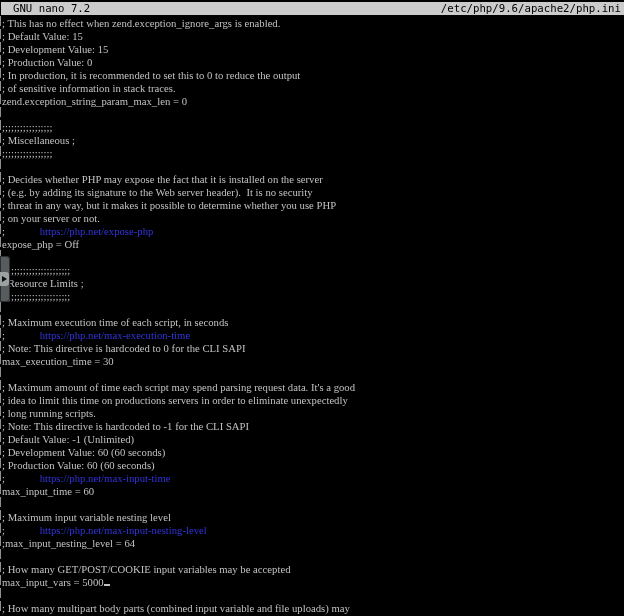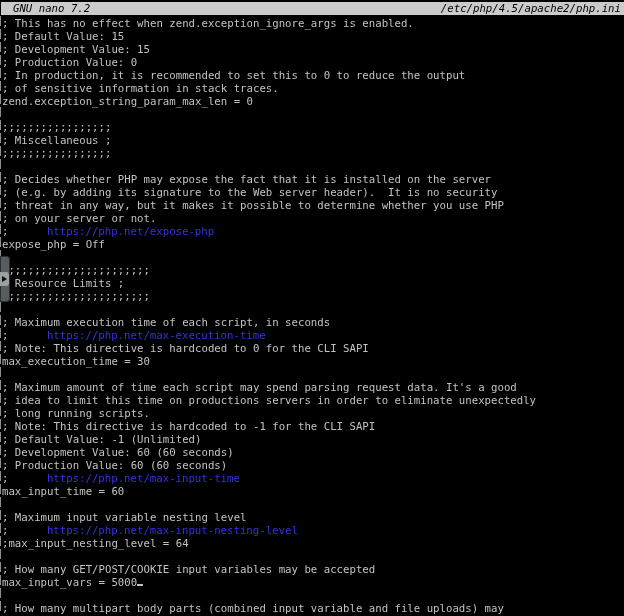--- a/index.html
+++ b/index.html
@@ -18,31 +18,31 @@
     height: 13px;
     background: var(--titlebar-bg, #cbcbcb);
     color: var(--titlebar-text, #000);
     display: flex;
     justify-content: space-between;
     align-items: center;
     padding-left: 12px;
     padding-right: 3px;
     box-sizing: border-box;
     white-space: pre;
-    font-style: italic;
   }
   .buffer {
     position: absolute;
     top: 17px; left: 2px; right: 0;
     white-space: pre;
   }
   .line {
     height: 13px;
     line-height: 13px;
     white-space: pre;
+    font-family: Liberation Serif, serif;
   }
   .url { color: var(--link, #3333dd); margin-left: 32px; }
   .cursor {
     display: inline-block;
     width: 6px; height: 2px;
     background: var(--text, #c2c2c2);
   }
   .left-edge {
     position: absolute;
     left: 0; top: 16px; bottom: 5px;
@@ -75,21 +75,21 @@
     border-left: 5px solid #0b0b0b;
     border-top: 3.5px solid transparent;
     border-bottom: 3.5px solid transparent;
   }
 </style>
 </head>
 <body>
 
 <div class="titlebar">
   <span>GNU nano 7.2</span>
-  <span>/etc/php/4.5/apache2/php.ini</span>
+  <span>/etc/php/9.6/apache2/php.ini</span>
 </div>
 
 <div class="buffer"><div class="line">; This has no effect when zend.exception_ignore_args is enabled.</div><div class="line">; Default Value: 15</div><div class="line">; Development Value: 15</div><div class="line">; Production Value: 0</div><div class="line">; In production, it is recommended to set this to 0 to reduce the output</div><div class="line">; of sensitive information in stack traces.</div><div class="line">zend.exception_string_param_max_len = 0</div><div class="line"></div><div class="line">;;;;;;;;;;;;;;;;;</div><div class="line">; Miscellaneous ;</div><div class="line">;;;;;;;;;;;;;;;;;</div><div class="line"></div><div class="line">; Decides whether PHP may expose the fact that it is installed on the server</div><div class="line">; (e.g. by adding its signature to the Web server header).  It is no security</div><div class="line">; threat in any way, but it makes it possible to determine whether you use PHP</div><div class="line">; on your server or not.</div><div class="line">; <span class="url">https://php.net/expose-php</span></div><div class="line">expose_php = Off</div><div class="line"></div><div class="line">;;;;;;;;;;;;;;;;;;;;;;;</div><div class="line">; Resource Limits ;</div><div class="line">;;;;;;;;;;;;;;;;;;;;;;;</div><div class="line"></div><div class="line">; Maximum execution time of each script, in seconds</div><div class="line">; <span class="url">https://php.net/max-execution-time</span></div><div class="line">; Note: This directive is hardcoded to 0 for the CLI SAPI</div><div class="line">max_execution_time = 30</div><div class="line"></div><div class="line">; Maximum amount of time each script may spend parsing request data. It's a good</div><div class="line">; idea to limit this time on productions servers in order to eliminate unexpectedly</div><div class="line">; long running scripts.</div><div class="line">; Note: This directive is hardcoded to -1 for the CLI SAPI</div><div class="line">; Default Value: -1 (Unlimited)</div><div class="line">; Development Value: 60 (60 seconds)</div><div class="line">; Production Value: 60 (60 seconds)</div><div class="line">; <span class="url">https://php.net/max-input-time</span></div><div class="line">max_input_time = 60</div><div class="line"></div><div class="line">; Maximum input variable nesting level</div><div class="line">; <span class="url">https://php.net/max-input-nesting-level</span></div><div class="line">;max_input_nesting_level = 64</div><div class="line"></div><div class="line">; How many GET/POST/COOKIE input variables may be accepted</div><div class="line">max_input_vars = 5000<span class="cursor"></span></div><div class="line"></div><div class="line">; How many multipart body parts (combined input variable and file uploads) may</div></div>
 
 <div class="left-edge"></div>
 
 <div class="panel-handle">
   <div class="handle-grip">
     <span class="tri"></span>
   </div>

